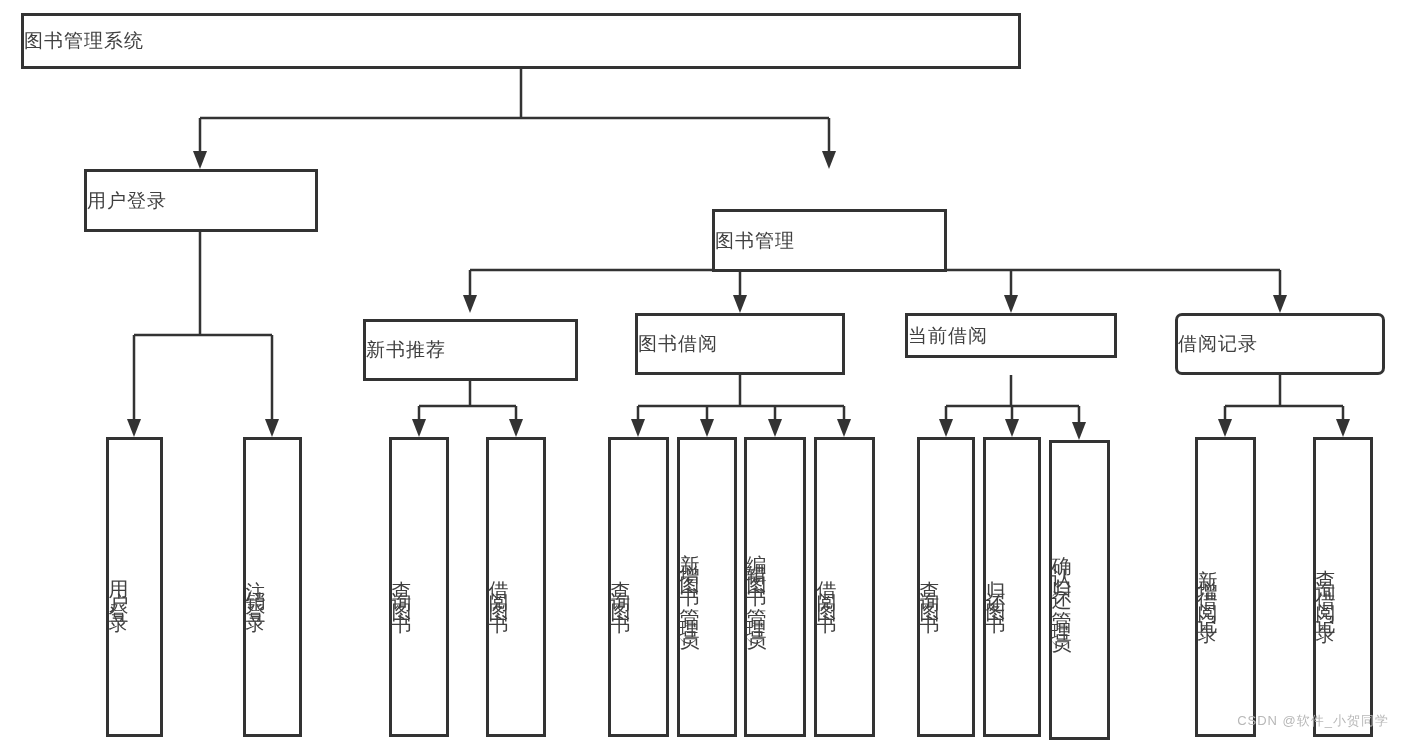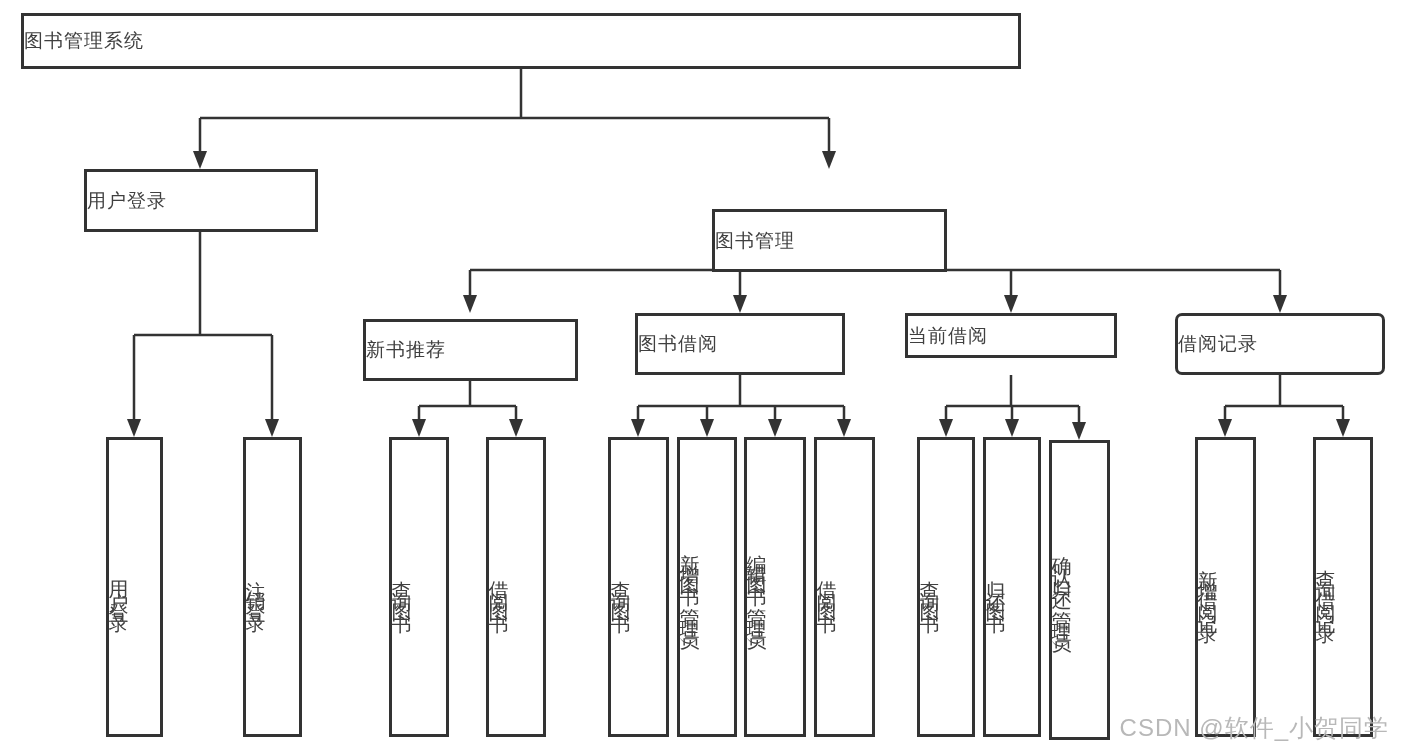--- a/index.html
+++ b/index.html
@@ -27,21 +27,21 @@
     writing-mode:vertical-rl;
     text-orientation:mixed;
     font-size:20px;
     letter-spacing:11px;
     line-height:1;
   }
   .watermark {
     position:absolute;
     top:712px; right:16px;
     color:#b8b8b8;
-    font-size:24px;
+    font-size:13px;
     letter-spacing:1px;
     z-index:3;
     pointer-events:none;
   }
   path.cline { stroke:#333333; stroke-width:2.5; fill:none; }
   polygon.ahead { fill:#333333; }
 </style>
 </head>
 <body>
 

